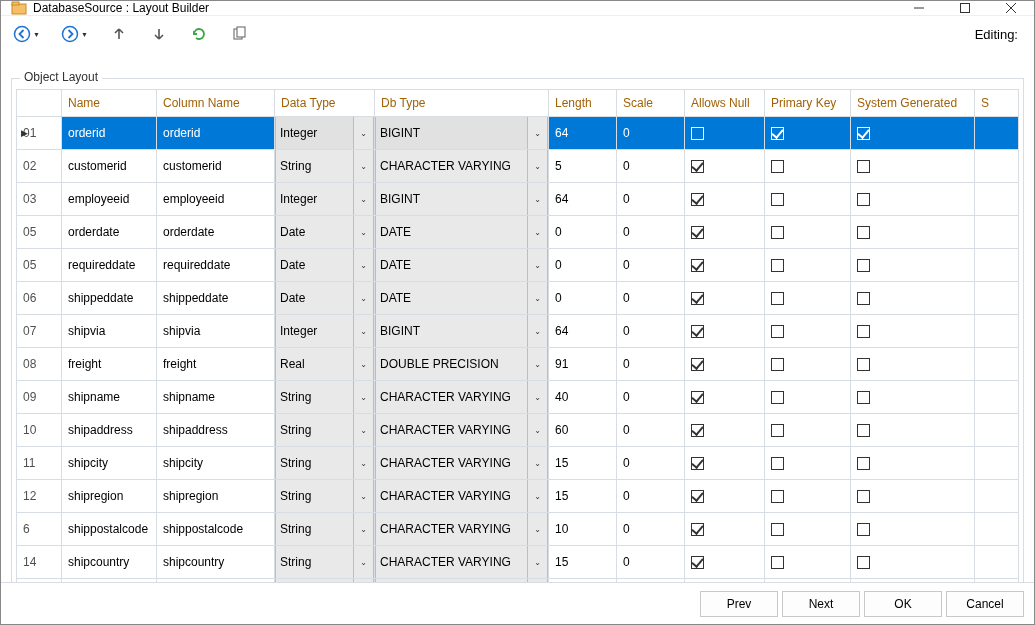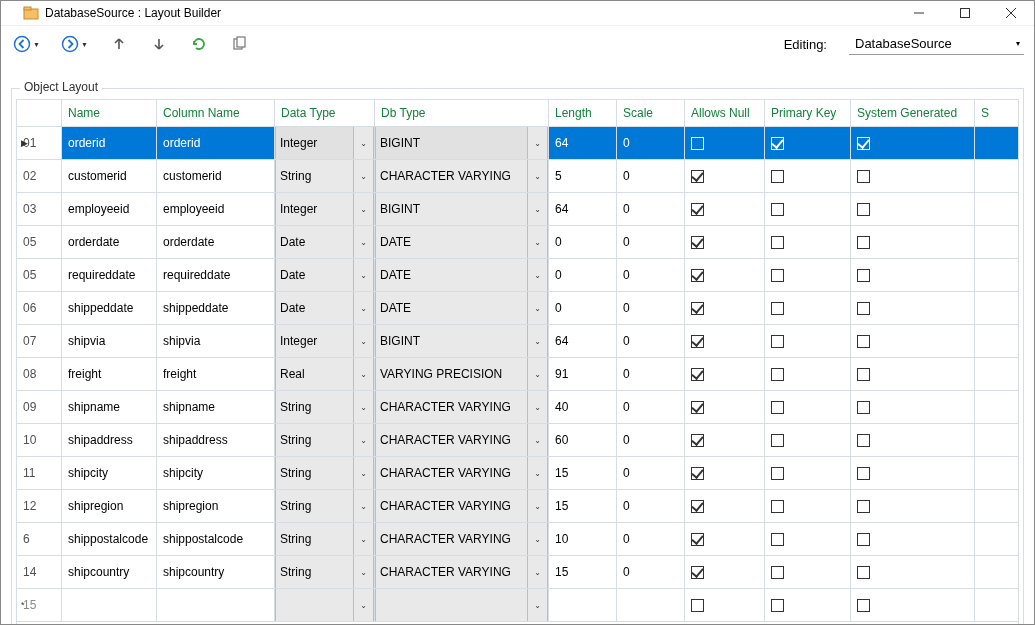--- a/index.html
+++ b/index.html
@@ -1,37 +1,37 @@
 <!DOCTYPE html>
 <html><head>
 <meta charset="utf-8">
 <style>
   * { box-sizing: border-box; }
   html, body { margin:0; padding:0; font-family: "Segoe UI", Tahoma, sans-serif; font-size:12px; color:#000; background:#fff; }
   .window { width:1035px; height:625px; border:1px solid #888; display:flex; flex-direction:column; background:#fff; position:relative;}
-  .titlebar { height:25px; display:flex; align-items:center; padding:0 0 0 22px; border-bottom:1px solid #eee; background:#fff;}
+  .titlebar { height:15px; display:flex; align-items:center; padding:0 0 0 10px; border-bottom:1px solid #eee; background:#fff;}
   .titlebar .ticon { width:16px; height:16px; margin-right:6px; display:flex; align-items:center; justify-content:center;}
   .titlebar .title { font-size:12px; }
   .titlebar .spacer { flex:1; }
   .winbtn { width:46px; height:30px; display:flex; align-items:center; justify-content:center; font-size:13px; color:#333;}
   .toolbar { height:36px; display:flex; align-items:center; padding:0 10px; gap:16px;}
   .tbtn { width:24px; height:24px; display:flex; align-items:center; justify-content:center; border-radius:2px;}
   .tbtn.split { width:32px; justify-content:flex-start; padding-left:2px;}
   .tbtn .dd { font-size:7px; margin-left:2px; color:#333;}
   .toolbar .spacer { flex:1; }
   .editlbl { margin-right:6px; font-size:13px;}
   .editsel { width:175px; height:22px; border:none; border-bottom:1px solid #999; background:#fff; display:flex; align-items:center; padding:0 6px; font-size:13px; position:relative;}
   .editsel .dd { position:absolute; right:4px; font-size:8px;}
   .content { flex:1; padding:4px 10px 4px 10px; display:flex; flex-direction:column; overflow:hidden;}
   .fieldset { border:1px solid #d8dde3; flex:1; position:relative; padding:10px 4px 4px 4px; display:flex; flex-direction:column; margin-top:22px;}
   .legend { position:absolute; top:-9px; left:8px; background:#fff; padding:0 4px; font-size:12px; color:#333;}
   .grid-wrap { flex:1; overflow:hidden; display:flex; flex-direction:column; border:0px solid #d8dde3;}
   table.grid { border-collapse:collapse; width:100%; table-layout:fixed;}
   table.grid th, table.grid td { border:1px solid #d8dde3; height:27px; padding:0 6px; text-align:left; font-size:12px; white-space:nowrap; overflow:hidden;}
-  table.grid th { background:#fff; font-weight:normal; color:#15803d; }
+  table.grid th { background:#fff; font-weight:normal; color:#a16207; }
   .col-ind { width:45px; }
   .col-name { width:95px; }
   .col-colname { width:118px; }
   .col-dtype { width:100px; }
   .col-dbtype { width:174px; }
   .col-len { width:68px; }
   .col-scale { width:68px; }
   .col-null { width:80px; text-align:center;}
   .col-pk { width:86px; text-align:center;}
   .col-sys { width:124px; text-align:center;}
@@ -124,24 +124,20 @@
         </svg>
     </div>
     <div class="tbtn">
       <svg width="16" height="16" viewBox="0 0 16 16">
           <rect x="3" y="3" width="8" height="10" fill="none" stroke="#777" stroke-width="1.2"></rect>
           <rect x="6" y="1" width="8" height="10" fill="#fff" stroke="#777" stroke-width="1.2"></rect>
         </svg>
     </div>
     <span class="spacer"></span>
     <span class="editlbl">Editing:</span>
-    <div class="editsel">
-      <span>DatabaseSource</span>
-      <span class="dd">▾</span>
-    </div>
   </div>
 
   <div class="content">
     <div class="fieldset">
       <span class="legend">Object Layout</span>
       <div class="grid-wrap">
         <table class="grid">
           <colgroup>
             <col class="col-ind">
               <col class="col-name">
@@ -337,21 +333,21 @@
                 <td>freight</td>
                 <td>freight</td>
                 <td>
                   <div class="combo">
                     <span>Real</span>
                     <span class="carrow">⌄</span>
                   </div>
                 </td>
                 <td>
                   <div class="combo">
-                    <span>VARYING PRECISION</span>
+                    <span>DOUBLE PRECISION</span>
                     <span class="carrow">⌄</span>
                   </div>
                 </td>
                 <td>91</td>
                 <td>0</td>
                 <td class="chk-cell"><span class="chkbox checked"></span></td>
                 <td class="chk-cell"><span class="chkbox"></span></td>
                 <td class="chk-cell"><span class="chkbox"></span></td>
                 <td></td>
               </tr>
@@ -520,14 +516,20 @@
         </table>
         <div class="hscroll">
           <span class="arrow">◄</span>
           <div class="track"></div>
           <span class="arrow">►</span>
         </div>
       </div>
     </div>
   </div>
 
+  <div class="footer">
+    <div class="btn">Prev</div>
+    <div class="btn">Next</div>
+    <div class="btn">OK</div>
+    <div class="btn">Cancel</div>
+  </div>
 
 </div>
 
 </body></html>

